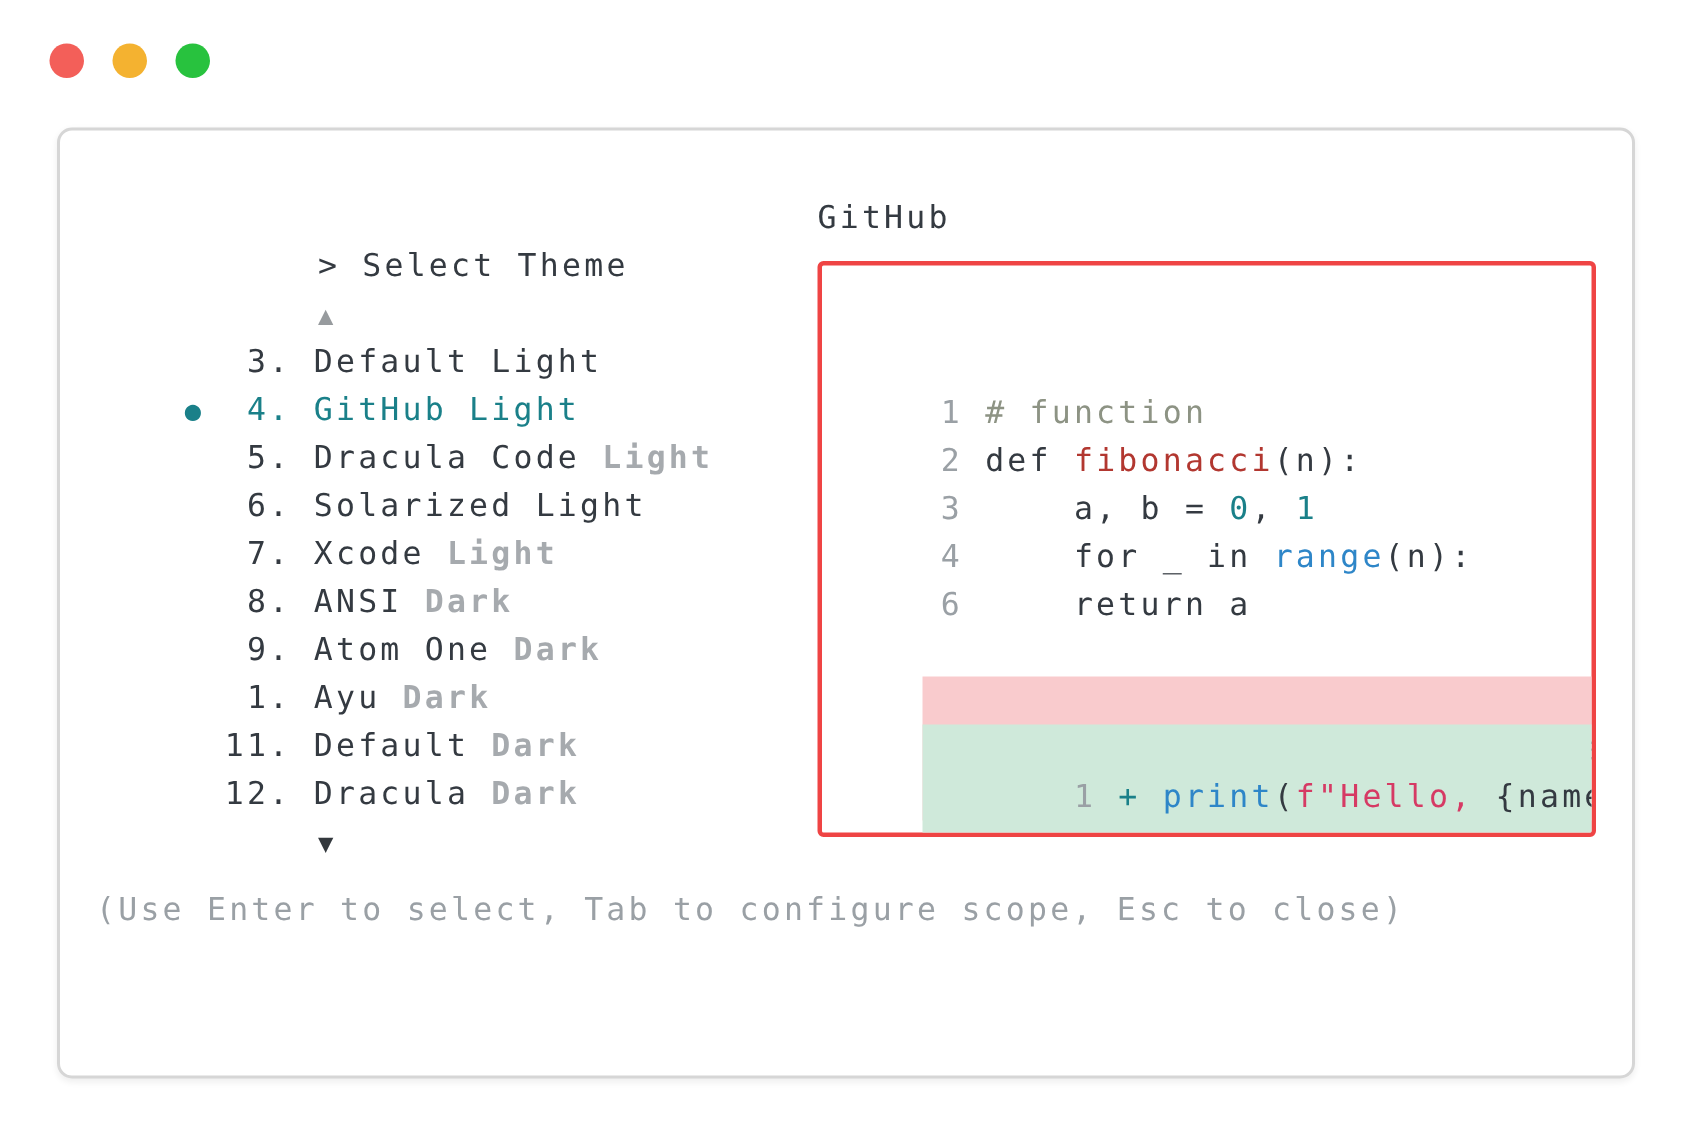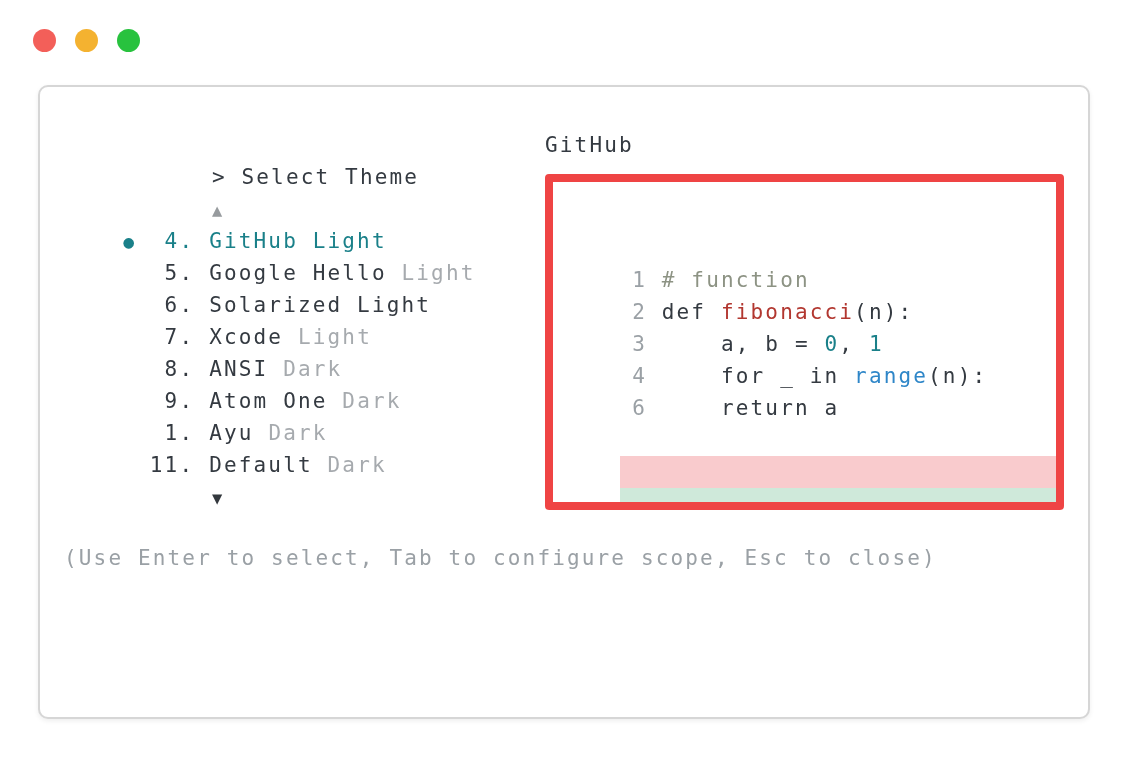--- a/index.html
+++ b/index.html
@@ -41,28 +41,28 @@
   .arrow.up   { color: #979b9e; }
   .arrow.down { color: #33383d; }
 
   
   .list-row .marker {
     display: inline-block; width: 26px;
     color: var(--teal, #1a8089); font-size: 18px;
   }
   .list-row .num  { display: inline-block; width: 45px; text-align: right; }
   .list-row .name { margin-left: 15px; }
-  .list-row .suffix { margin-left: 14.8px; color: var(--muted, #a6aaae); }
+  .list-row .suffix { margin-left: 14.8px; color: var(--muted, #a6aaae); font-weight: bold; }
   .list-row.selected .num, .list-row.selected .name { color: var(--teal, #1a8089); }
 
   
   .preview-label { height: 32px; }
   .preview-box {
-    margin-top: 13px; height: 336px;
-    border: 8px solid #ef4444; border-radius: 4px;
+    margin-top: 13px; height: 384px;
+    border: 3px solid #ef4444; border-radius: 4px;
     padding: 50px 10px 0 20px;
     background: #ffffff; overflow: hidden;
   }
   .linenum { display: inline-block; width: 29.6px; color: var(--faint, #9aa0a5); }
 
   .tok-text     { color: var(--ink, #343a41); }
   .tok-comment  { color: var(--comment, #8d9384); }
   .tok-func     { color: var(--brick, #b23730); margin-top: 12px; }
   .tok-call     { color: var(--blue, #2e86c8); margin-top: 45px; }
   .tok-string   { color: var(--crimson, #d63a64); }
@@ -95,43 +95,49 @@
   <div class="window">
     <div class="cols">
       <div class="left">
         <div class="row">
           <span class="prompt-char">&gt;</span><span>Select Theme</span>
         </div>
         <div class="row">
           <span class="arrow up">▲</span>
         </div>
         <div id="theme-list">
+            <div class="row list-row">
+    <span class="marker"></span><span class="num">3.</span><span class="name">Default Light</span>
+  </div>
             <div class="row list-row selected">
     <span class="marker">●</span><span class="num">4.</span><span class="name">GitHub Light</span>
   </div>
             <div class="row list-row">
-    <span class="marker"></span><span class="num">5.</span><span class="name">Google Hello</span><span class="suffix">Light</span>
+    <span class="marker"></span><span class="num">5.</span><span class="name">Dracula Code</span><span class="suffix">Light</span>
   </div>
             <div class="row list-row">
     <span class="marker"></span><span class="num">6.</span><span class="name">Solarized Light</span>
   </div>
             <div class="row list-row">
     <span class="marker"></span><span class="num">7.</span><span class="name">Xcode</span><span class="suffix">Light</span>
   </div>
             <div class="row list-row">
     <span class="marker"></span><span class="num">8.</span><span class="name">ANSI</span><span class="suffix">Dark</span>
   </div>
             <div class="row list-row">
     <span class="marker"></span><span class="num">9.</span><span class="name">Atom One</span><span class="suffix">Dark</span>
   </div>
             <div class="row list-row">
     <span class="marker"></span><span class="num">1.</span><span class="name">Ayu</span><span class="suffix">Dark</span>
   </div>
             <div class="row list-row">
     <span class="marker"></span><span class="num">11.</span><span class="name">Default</span><span class="suffix">Dark</span>
+  </div>
+            <div class="row list-row">
+    <span class="marker"></span><span class="num">12.</span><span class="name">Dracula</span><span class="suffix">Dark</span>
   </div>
           </div>
         <div class="row">
           <span class="arrow down">▼</span>
         </div>
       </div>
 
       <div class="right">
         <div class="row preview-label">GitHub</div>
         <div class="preview-box">

